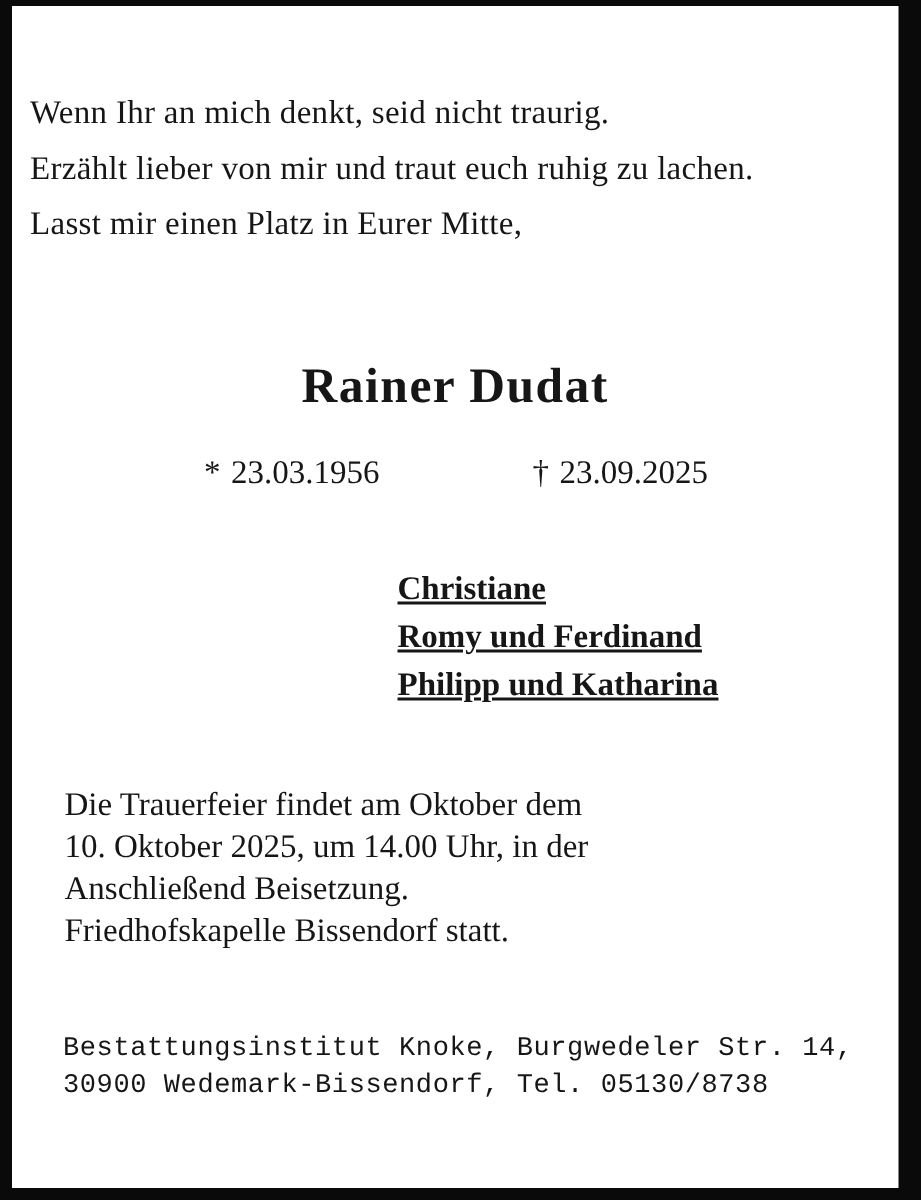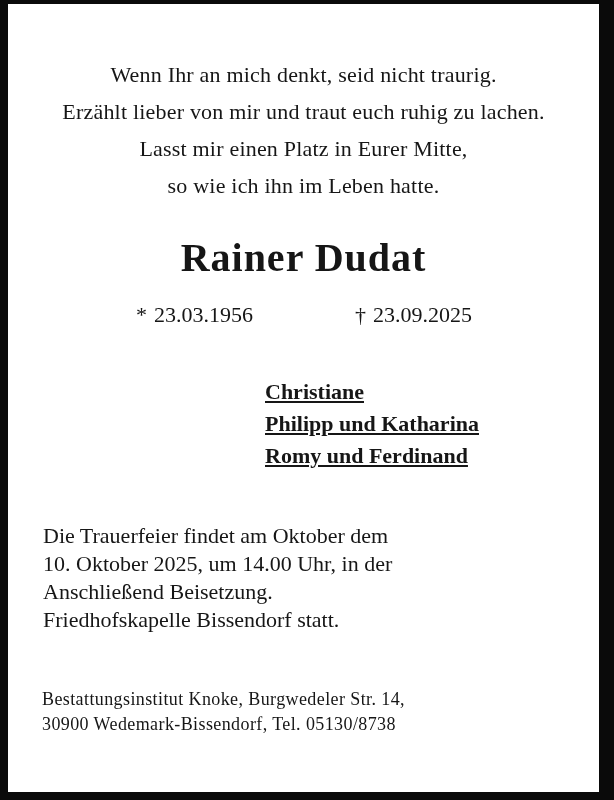--- a/index.html
+++ b/index.html
@@ -20,34 +20,33 @@
     position: absolute;
     left: 8px;
     top: 4px;
     right: 15px;
     bottom: 8px;
     background: #ffffff;
   }
   .verse {
     position: absolute;
     top: 52px;
-    left: 0;
+    left: 12px;
     right: 0;
-    text-align: center;
     font-size: 22px;
     line-height: 37px;
     letter-spacing: 0.2px;
   }
   .deceased-name {
     position: absolute;
     top: 228px;
     left: 0;
     right: 0;
     text-align: center;
-    font-size: 40px;
+    font-size: 33px;
     font-weight: bold;
     letter-spacing: 1px;
     line-height: 52px;
   }
   .dates {
     position: absolute;
     top: 297px;
     left: 0;
     right: 0;
     height: 28px;
@@ -87,46 +86,46 @@
     white-space: nowrap;
   }
   .funeral-home {
     position: absolute;
     top: 683px;
     left: 34px;
     font-size: 18px;
     line-height: 25px;
     letter-spacing: 0.4px;
     white-space: nowrap;
+    font-family: Liberation Mono, monospace;
   }
 </style>
 </head>
 <body>
 
 <div class="page">
   <div class="paper">
 
     <div class="verse">
       <div>Wenn Ihr an mich denkt, seid nicht traurig.</div>
       <div>Erzählt lieber von mir und traut euch ruhig zu lachen.</div>
       <div>Lasst mir einen Platz in Eurer Mitte,</div>
-      <div>so wie ich ihn im Leben hatte.</div>
     </div>
 
     <div class="deceased-name">Rainer Dudat</div>
 
     <div class="dates">
       <span class="birth-date"><span class="date-symbol">*</span><span>23.03.1956</span></span>
       <span class="death-date"><span class="date-symbol">†</span><span>23.09.2025</span></span>
     </div>
 
     <div class="mourners">
       <div>Christiane</div>
+      <div>Romy und Ferdinand</div>
       <div>Philipp und Katharina</div>
-      <div>Romy und Ferdinand</div>
     </div>
 
     <div class="service">
       <div>Die Trauerfeier findet am Oktober dem</div>
       <div>10. Oktober 2025, um 14.00 Uhr, in der</div>
       <div>Anschließend Beisetzung.</div>
       <div>Friedhofskapelle Bissendorf statt.</div>
     </div>
 
     <div class="funeral-home">

